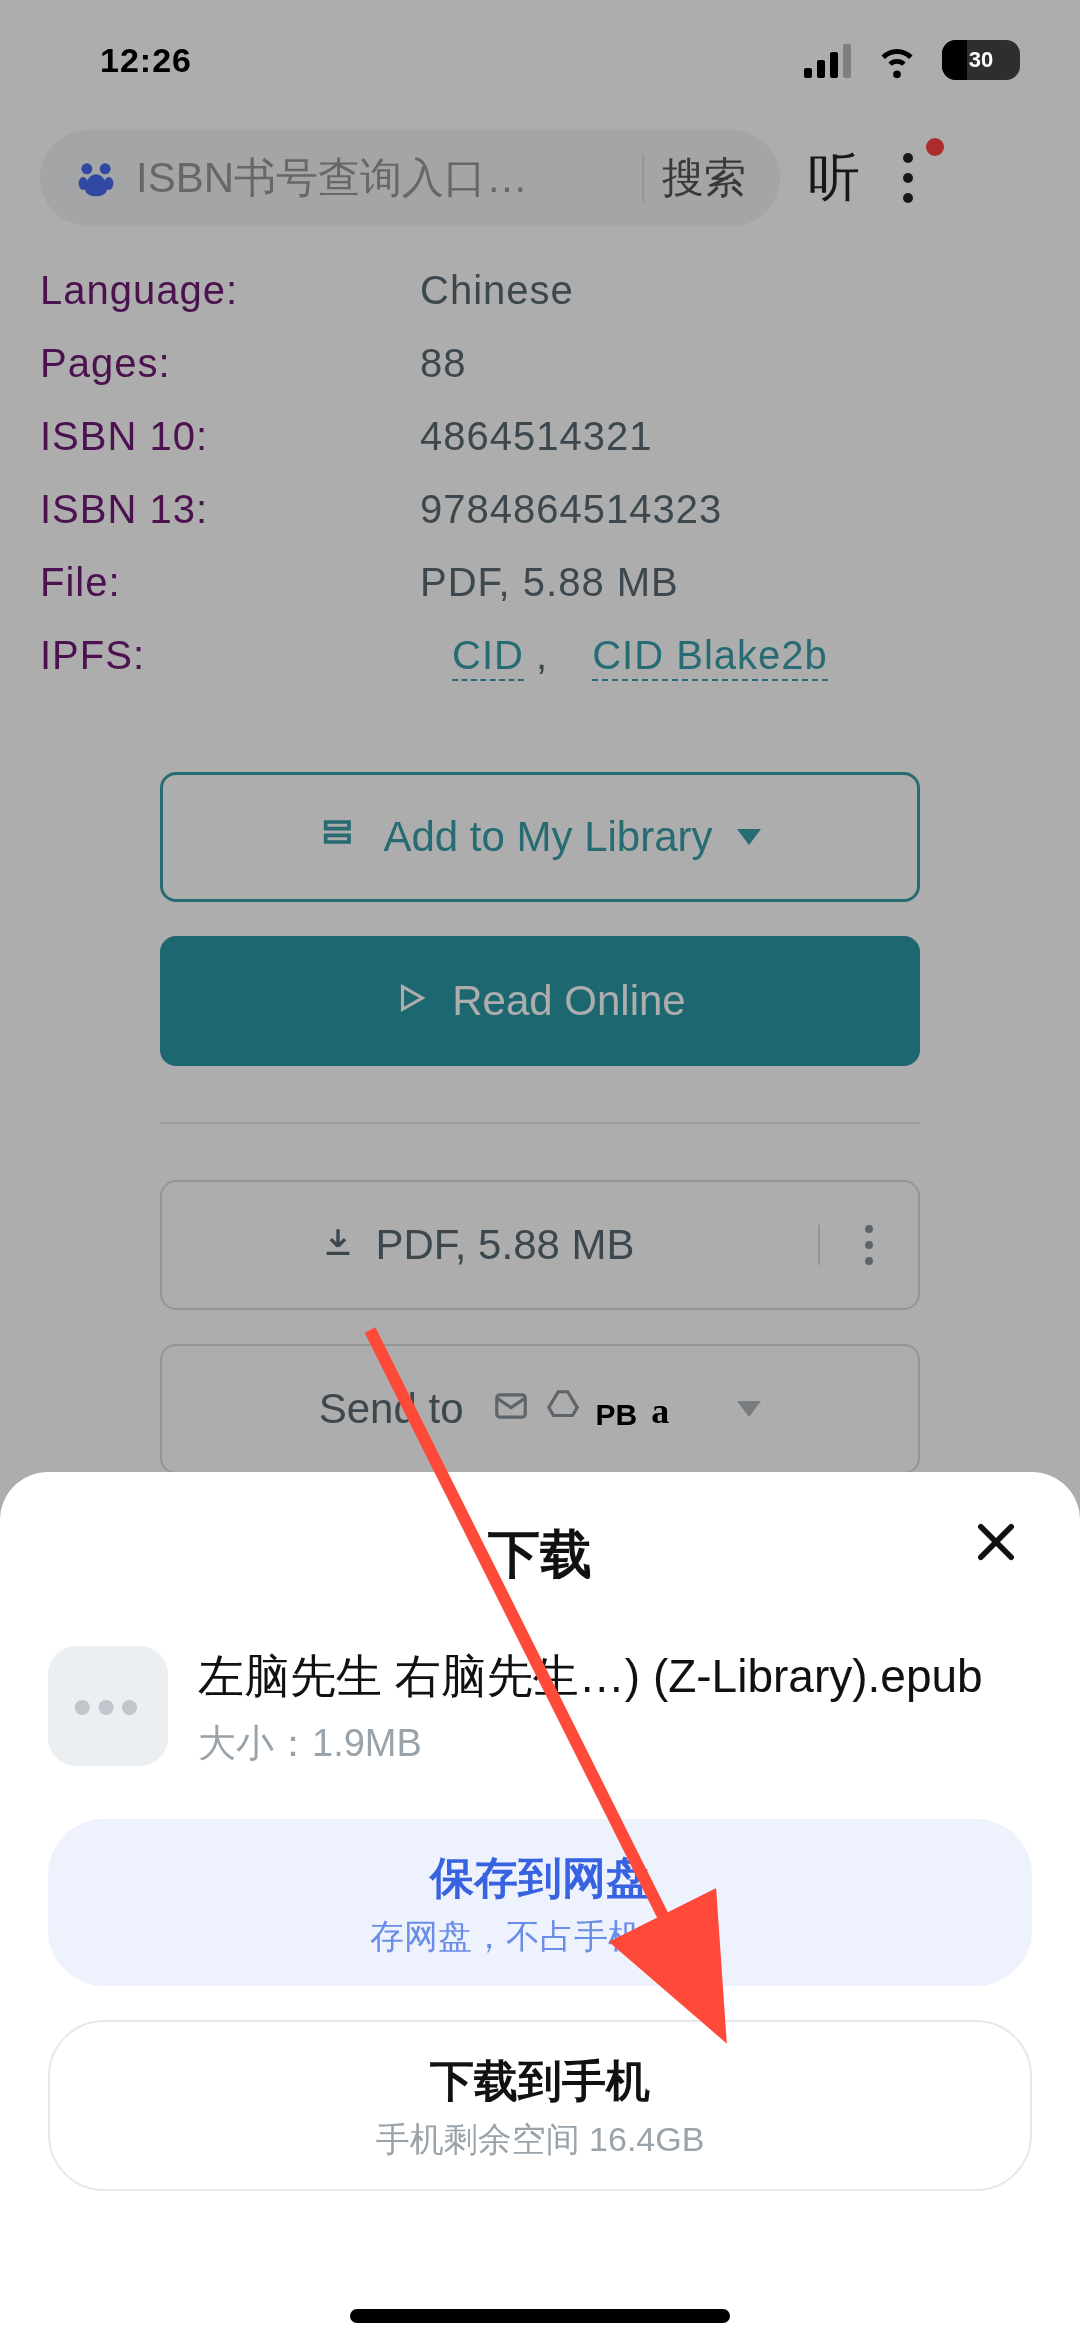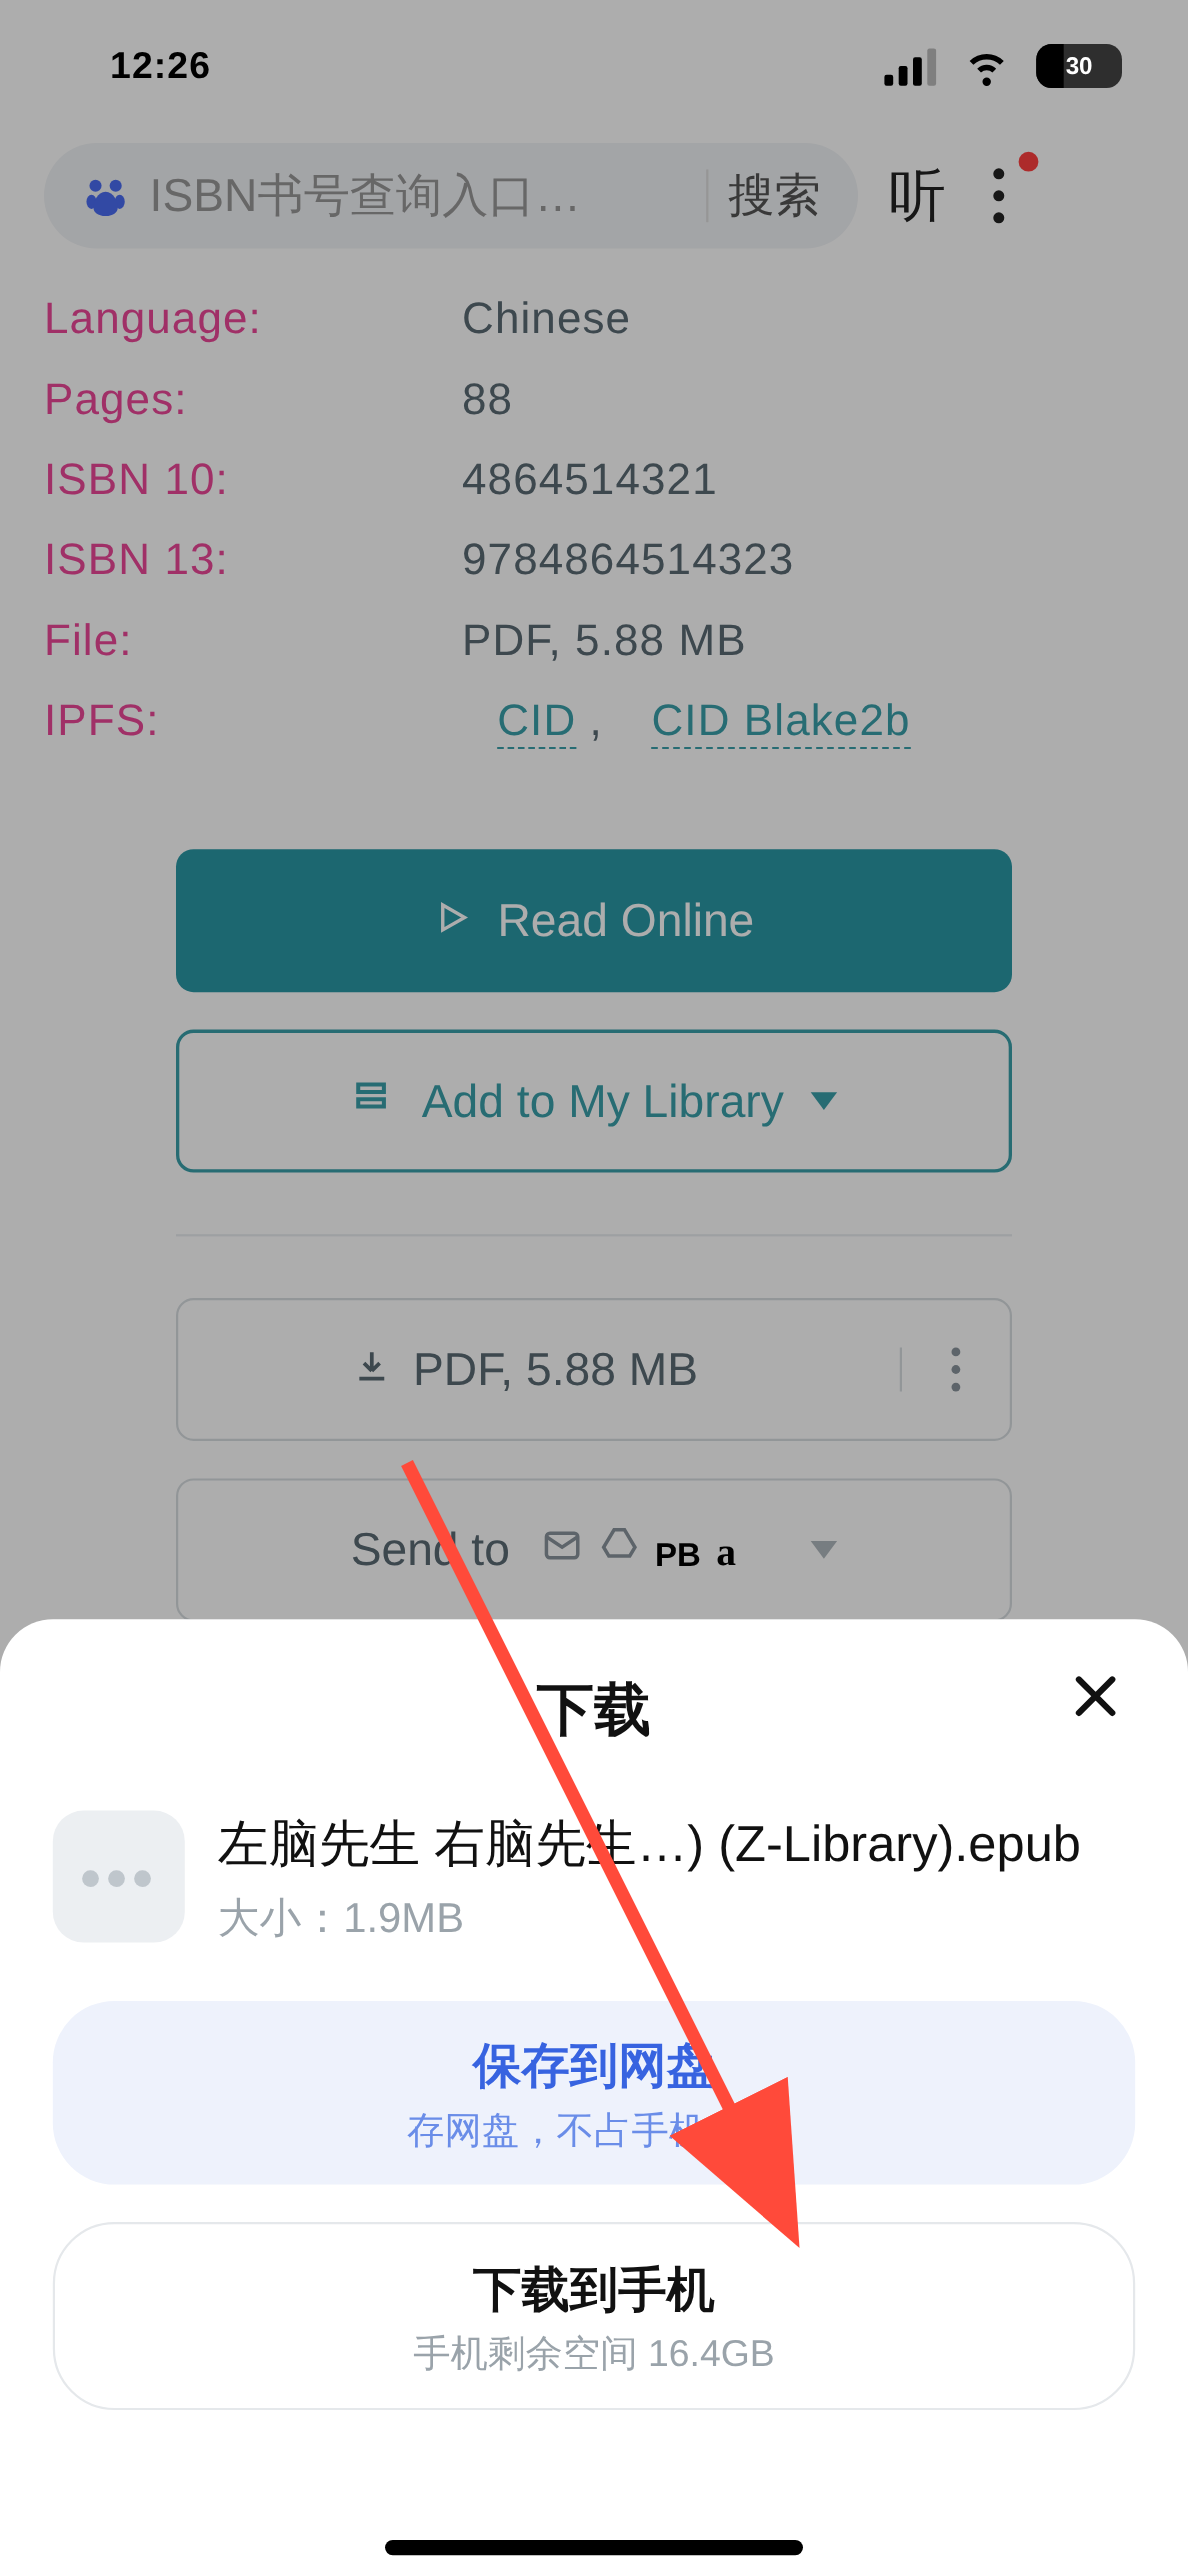--- a/index.html
+++ b/index.html
@@ -28,21 +28,21 @@
   .search-divider { width:2px; height:48px; background:#ddd; }
   .search-btn { color:#555; font-size:42px; font-weight:500; }
   .ting-btn { font-size:52px; font-weight:400; color:#222; }
   .menu-dots { position:relative; width:40px; height:60px; display:flex; flex-direction:column; justify-content:center; align-items:center; gap:10px; }
   .menu-dots span { width:10px; height:10px; background:#222; border-radius:50%; }
   .menu-badge { position:absolute; top:-10px; right:-16px; width:18px; height:18px; background:#ff4040; border-radius:50%; }
 
   
   .details { padding:10px 40px 0 40px; color:#6b7a85; }
   .drow { display:flex; padding:14px 0; font-size:40px; letter-spacing:1px; }
-  .drow .lbl { width:380px; color:#ec4899; }
+  .drow .lbl { width:380px; color:#701a75; }
   .drow .val { color:#5a6a74; }
   .link { color:#3aa0aa; border-bottom:2px dashed #3aa0aa; padding-bottom:2px;margin-left:32px; }
 
   .actions { padding:80px 160px 0 160px; display:flex; flex-direction:column; gap:34px; align-items:center; }
   .btn { width:760px; height:130px; border-radius:16px; display:flex; align-items:center; justify-content:center; gap:24px; font-size:42px; }
   .btn-primary { background:#2a98a6; color:#fff; }
   .btn-outline { background:#fff; border:3px solid #3aa0aa; color:#3aa0aa; }
   .btn-gray { background:#fff; border:2px solid #d8dde1; color:#5a6a74; position:relative; }
   .btn-split { display:flex; padding:0; }
   .btn-split .main { flex:1; display:flex; align-items:center; justify-content:center; gap:20px; }
@@ -154,32 +154,32 @@
     </div>
   <div class="drow">
     <div class="lbl">IPFS:</div>
     <div class="val">
       <span class="link">CID</span><span> , </span><span class="link">CID Blake2b</span>
     </div>
   </div>
 </div>
 
 <div class="actions">
-  <div class="btn btn-primary">
-    <span><svg width="34" height="34" viewBox="0 0 24 24">
-          <path fill="none" stroke="#fff" stroke-width="2.2" d="M6 4l14 8-14 8z"></path>
-        </svg></span>
-    <span>Read Online</span>
-  </div>
   <div class="btn btn-outline">
     <span class="lib-icon"><svg viewBox="0 0 24 24">
           <path fill="none" stroke="#3aa0aa" stroke-width="2.2" d="M4 6h14v4H4zM4 14h14v4H4z"></path>
         </svg></span>
     <span>Add to My Library</span>
     <span class="chev-down" style="border-top-color:#3aa0aa;"></span>
+  </div>
+  <div class="btn btn-primary">
+    <span><svg width="34" height="34" viewBox="0 0 24 24">
+          <path fill="none" stroke="#fff" stroke-width="2.2" d="M6 4l14 8-14 8z"></path>
+        </svg></span>
+    <span>Read Online</span>
   </div>
 
   <div class="divider-h"></div>
 
   <div class="btn btn-gray btn-split">
     <div class="main">
       <span class="dl-icon"><svg viewBox="0 0 24 24">
             <path fill="none" stroke="#5a6a74" stroke-width="2.4" d="M12 3v12m0 0l-5-5m5 5l5-5M4 20h16"></path>
           </svg></span>
       <span>PDF, 5.88 MB</span>

